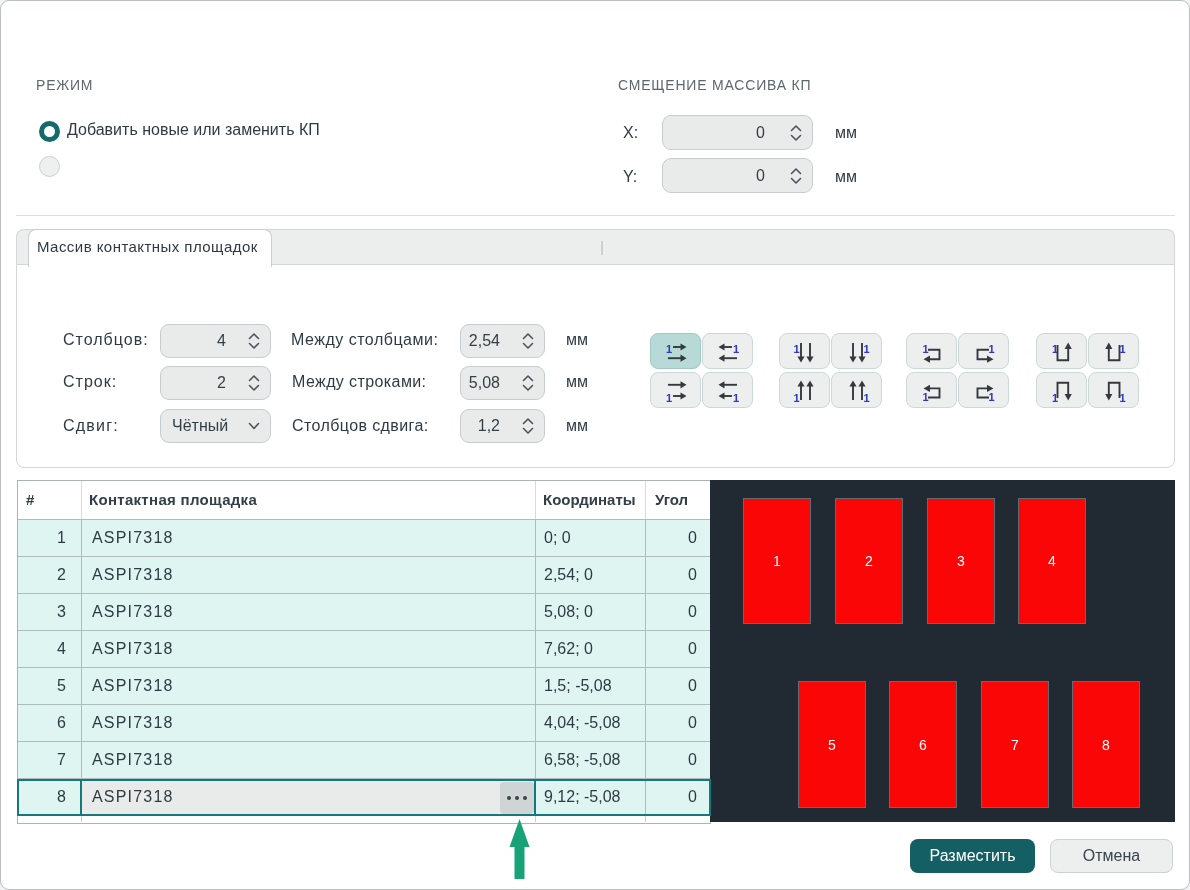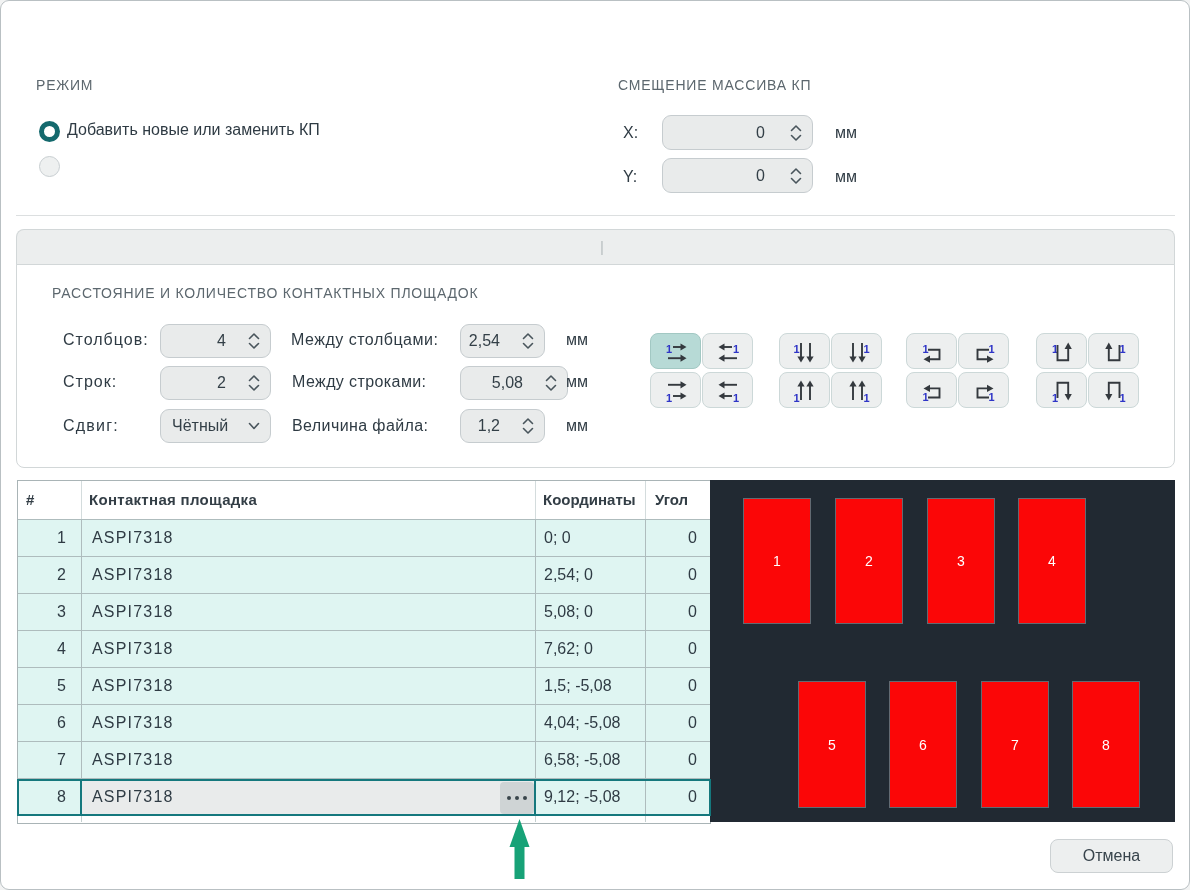--- a/index.html
+++ b/index.html
@@ -61,22 +61,24 @@
         <path d="M2.5 6.5 L7 2 L11.5 6.5 M2.5 11.5 L7 16 L11.5 11.5" stroke="#49555c" stroke-width="1.6" fill="none" stroke-linecap="round" stroke-linejoin="round"></path>
       </svg>
   </div>
   <div class="abs txt" style="left:834px;top:167px">мм</div>
 
   <div class="sep" style="top:214px"></div>
 
   <div class="tabstrip"></div>
   <div class="tablbl" style="left:599px;color:#b7bdbf">|</div>
   <div class="panel"></div>
-
-  <div class="abs lbl" style="left:51px;top:284px;z-index:4">РАССТОЯНИЕ И КОЛИЧЕСТВО КОНТАКТНЫХ ПЛОЩАДОК</div>
+  <div class="tabactive">
+      <span>Массив контактных площадок</span>
+    </div>
+
   <div class="abs txt" style="left:62px;top:330px;z-index:4;letter-spacing:1px">Столбцов:</div>
   <div class="spin" style="left:159px;top:323px;width:111px;height:34px;z-index:4">
     <div class="val">4</div>
     <svg class="ud" width="14" height="18" viewBox="0 0 14 18">
         <path d="M2.5 6.5 L7 2 L11.5 6.5 M2.5 11.5 L7 16 L11.5 11.5" stroke="#49555c" stroke-width="1.6" fill="none" stroke-linecap="round" stroke-linejoin="round"></path>
       </svg>
   </div>
   <div class="abs txt" style="left:290px;top:330px;z-index:4;letter-spacing:.5px">Между столбцами:</div>
   <div class="spin" style="left:459px;top:323px;width:85px;height:34px;z-index:4">
     <div class="val">2,54</div>
@@ -87,36 +89,36 @@
   <div class="abs txt" style="left:565px;top:330px;z-index:4">мм</div>
 
   <div class="abs txt" style="left:62px;top:372px;z-index:4;letter-spacing:1px">Строк:</div>
   <div class="spin" style="left:159px;top:365px;width:111px;height:34px;z-index:4">
     <div class="val">2</div>
     <svg class="ud" width="14" height="18" viewBox="0 0 14 18">
         <path d="M2.5 6.5 L7 2 L11.5 6.5 M2.5 11.5 L7 16 L11.5 11.5" stroke="#49555c" stroke-width="1.6" fill="none" stroke-linecap="round" stroke-linejoin="round"></path>
       </svg>
   </div>
   <div class="abs txt" style="left:291px;top:372px;z-index:4;letter-spacing:.4px">Между строками:</div>
-  <div class="spin" style="left:459px;top:365px;width:108px;height:34px;z-index:4">
+  <div class="spin" style="left:459px;top:365px;width:85px;height:34px;z-index:4">
     <div class="val">5,08</div>
     <svg class="ud" width="14" height="18" viewBox="0 0 14 18">
         <path d="M2.5 6.5 L7 2 L11.5 6.5 M2.5 11.5 L7 16 L11.5 11.5" stroke="#49555c" stroke-width="1.6" fill="none" stroke-linecap="round" stroke-linejoin="round"></path>
       </svg>
   </div>
   <div class="abs txt" style="left:565px;top:372px;z-index:4">мм</div>
 
   <div class="abs txt" style="left:62px;top:416px;z-index:4;letter-spacing:1.2px">Сдвиг:</div>
   <div class="spin" style="left:159px;top:408px;width:111px;height:34px;z-index:4">
     <div style="position:absolute;left:11px;top:0;bottom:0;display:flex;align-items:center;font-size:16px;color:#333f47">Чётный</div>
     <svg class="abs" style="right:9px;top:50%;margin-top:-4px" width="14" height="9" viewBox="0 0 14 9">
         <path d="M2.5 1.5 L7 6.5 L11.5 1.5" stroke="#49555c" stroke-width="1.6" fill="none" stroke-linecap="round" stroke-linejoin="round"></path>
       </svg>
   </div>
-  <div class="abs txt" style="left:291px;top:416px;z-index:4;letter-spacing:.4px">Величина файла:</div>
+  <div class="abs txt" style="left:291px;top:416px;z-index:4;letter-spacing:.4px">Столбцов сдвига:</div>
   <div class="spin" style="left:459px;top:408px;width:85px;height:34px;z-index:4">
     <div class="val">1,2</div>
     <svg class="ud" width="14" height="18" viewBox="0 0 14 18">
         <path d="M2.5 6.5 L7 2 L11.5 6.5 M2.5 11.5 L7 16 L11.5 11.5" stroke="#49555c" stroke-width="1.6" fill="none" stroke-linecap="round" stroke-linejoin="round"></path>
       </svg>
   </div>
   <div class="abs txt" style="left:565px;top:416px;z-index:4">мм</div>
 
   <div class="ibtn sel" style="left:649px;top:332px">
       <svg width="51" height="36" viewBox="0 0 51 36">
@@ -345,14 +347,15 @@
   <div class="pad" style="left:1017px;top:497px;height:126px">4</div>
   <div class="pad" style="left:797px;top:680px;height:127px">5</div>
   <div class="pad" style="left:888px;top:680px;height:127px">6</div>
   <div class="pad" style="left:980px;top:680px;height:127px">7</div>
   <div class="pad" style="left:1071px;top:680px;height:127px">8</div>
 
   <svg class="abs" style="left:504px;top:818px;z-index:6" width="30" height="62" viewBox="0 0 30 62">
     <path d="M14.5 0 L24.5 28 L19.5 28 L19.5 60 L9.5 60 L9.5 28 L4.5 28 Z" fill="#17a277"></path>
   </svg>
 
+  <div class="btn primary">Разместить</div>
   <div class="btn plain">Отмена</div>
 </div>
 
 </body></html>

